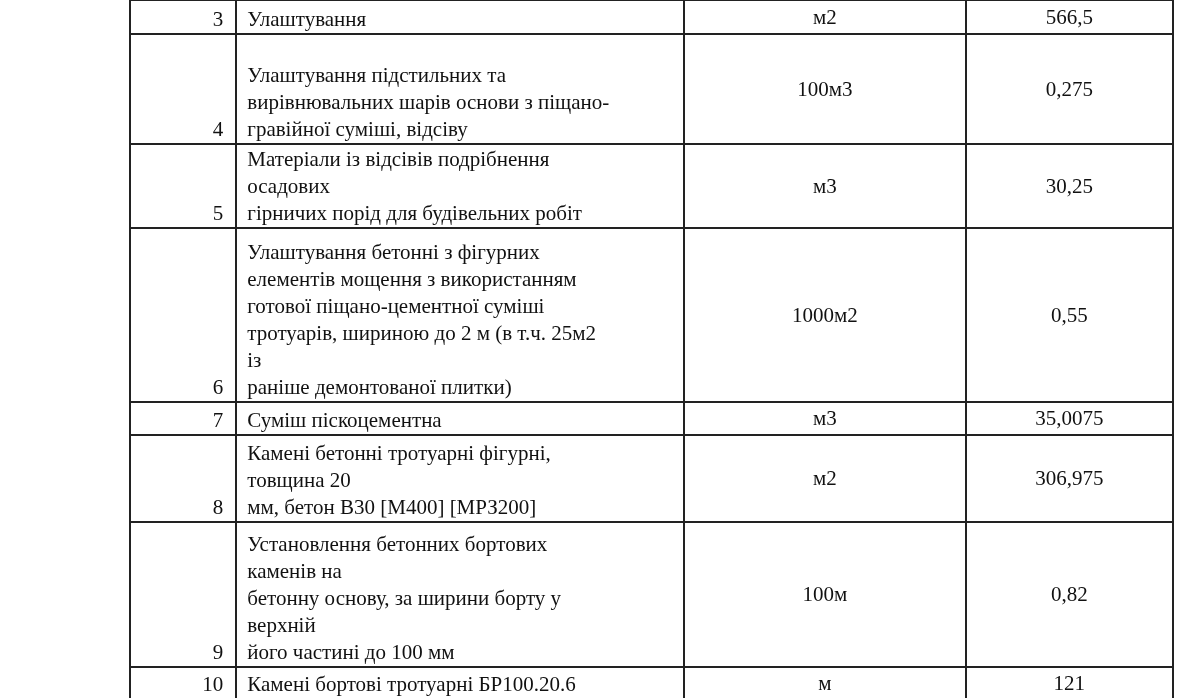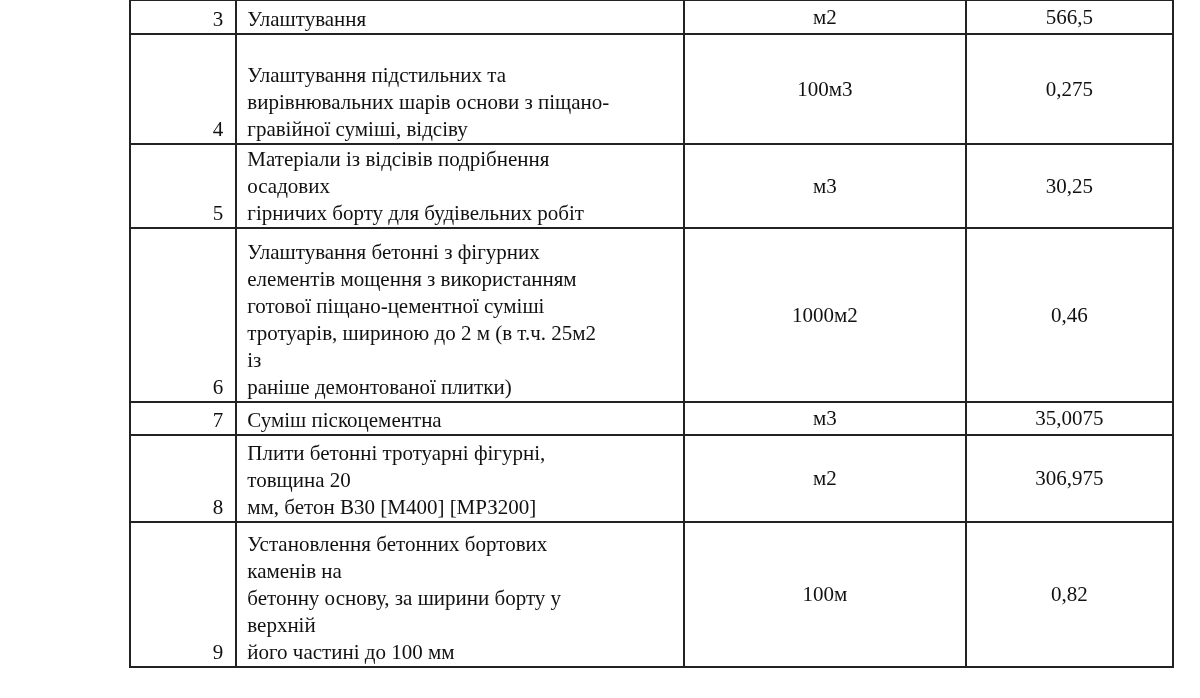--- a/index.html
+++ b/index.html
@@ -68,42 +68,48 @@
         <td class="td-qty">566,5</td>
       </tr>
       <tr style="height: 110px;">
         <td class="td-num">4</td>
         <td class="td-name"><span class="line">&nbsp;</span><span class="line">Улаштування підстильних та</span><span class="line">вирівнювальних шарів основи з піщано-</span><span class="line">гравійної суміші, відсіву</span></td>
         <td class="td-unit">100м3</td>
         <td class="td-qty">0,275</td>
       </tr>
       <tr style="height: 84px;">
         <td class="td-num">5</td>
-        <td class="td-name"><span class="line">Матеріали із відсівів подрібнення</span><span class="line">осадових</span><span class="line">гірничих борту для будівельних робіт</span></td>
+        <td class="td-name"><span class="line">Матеріали із відсівів подрібнення</span><span class="line">осадових</span><span class="line">гірничих порід для будівельних робіт</span></td>
         <td class="td-unit">м3</td>
         <td class="td-qty">30,25</td>
       </tr>
       <tr style="height: 174px;">
         <td class="td-num">6</td>
         <td class="td-name"><span class="line">Улаштування бетонні з фігурних</span><span class="line">елементів мощення з використанням</span><span class="line">готової піщано-цементної суміші</span><span class="line">тротуарів, шириною до 2 м (в т.ч. 25м2</span><span class="line">із</span><span class="line">раніше демонтованої плитки)</span></td>
         <td class="td-unit">1000м2</td>
-        <td class="td-qty">0,46</td>
+        <td class="td-qty">0,55</td>
       </tr>
       <tr style="height: 33px;">
         <td class="td-num">7</td>
         <td class="td-name"><span class="line">Суміш піскоцементна</span></td>
         <td class="td-unit">м3</td>
         <td class="td-qty">35,0075</td>
       </tr>
       <tr style="height: 87px;">
         <td class="td-num">8</td>
-        <td class="td-name"><span class="line">Плити бетонні тротуарні фігурні,</span><span class="line">товщина 20</span><span class="line">мм, бетон В30 [М400] [МРЗ200]</span></td>
+        <td class="td-name"><span class="line">Камені бетонні тротуарні фігурні,</span><span class="line">товщина 20</span><span class="line">мм, бетон В30 [М400] [МРЗ200]</span></td>
         <td class="td-unit">м2</td>
         <td class="td-qty">306,975</td>
       </tr>
       <tr style="height: 145px;">
         <td class="td-num">9</td>
         <td class="td-name"><span class="line">Установлення бетонних бортових</span><span class="line">каменів на</span><span class="line">бетонну основу, за ширини борту у</span><span class="line">верхній</span><span class="line">його частині до 100 мм</span></td>
         <td class="td-unit">100м</td>
         <td class="td-qty">0,82</td>
       </tr>
+      <tr style="height: 32px;">
+        <td class="td-num">10</td>
+        <td class="td-name"><span class="line">Камені бортові тротуарні БР100.20.6</span></td>
+        <td class="td-unit">м</td>
+        <td class="td-qty">121</td>
+      </tr>
     </tbody>
 </table>
 
 </body></html>

